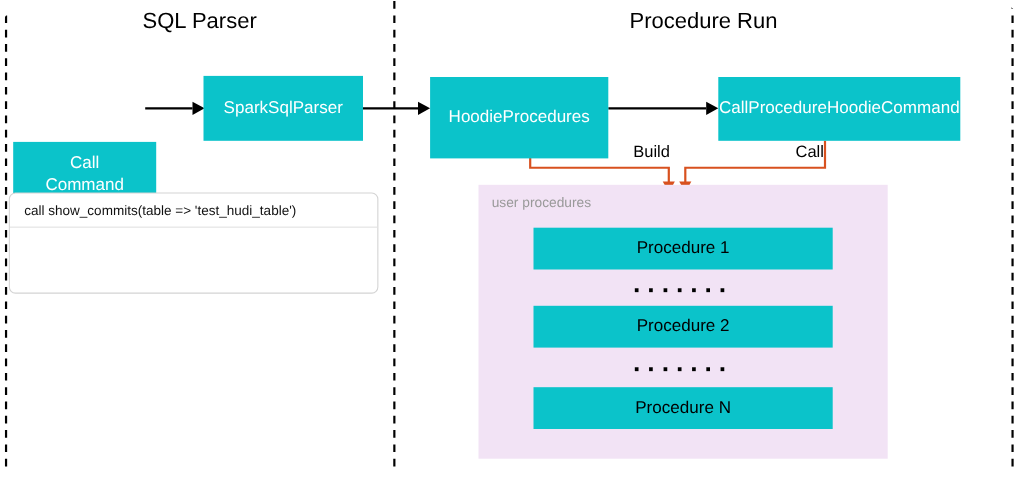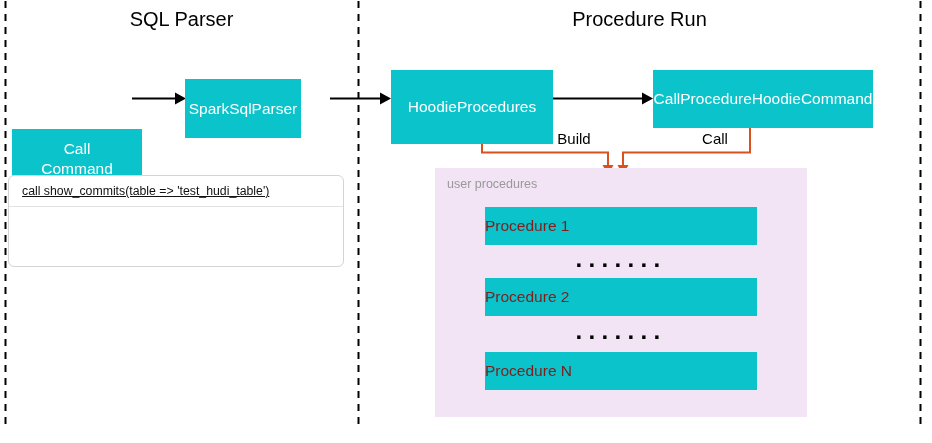--- a/index.html
+++ b/index.html
@@ -2,20 +2,21 @@
 <html><head>
 <meta charset="utf-8">
 <style>
   html,body{margin:0;padding:0;background:#ffffff;}
   #canvas{
     position:relative;
     width:932px;height:443px;
     background:#ffffff;
     font-family:"Liberation Sans", sans-serif;
     overflow:hidden;
+    border-radius:32px;
   }
   #connector-layer{position:absolute;left:0;top:0;width:932px;height:443px;}
 
   .section-title{
     position:absolute;top:8px;
     text-align:center;
     font-size:20px;color:#000;
   }
   #title-sql{left:5px;width:353px;}
   #title-run{left:358px;width:563px;}
@@ -24,27 +25,27 @@
     position:absolute;
     background:#0bc3ca;
     color:#ffffff;
     display:flex;align-items:center;justify-content:center;
     text-align:center;
     font-size:15.5px;
     line-height:1.25;
   }
   #node-call-command{left:12px;top:85px;width:130px;height:59px;margin-top:44px;}
   #node-call-command span{display:inline-block;width:80px;}
-  #node-sparksql{left:185px;top:79px;width:116px;height:59px;}
+  #node-sparksql{left:185px;top:69px;width:145px;height:59px;}
   #node-hoodieproc{left:391px;top:70px;width:162px;height:74px;}
   #node-callproc{left:653px;top:70px;width:220px;height:58px;font-size:15.5px;}
 
   .edge-label{
     position:absolute;top:130px;
-    font-size:15px;color:#000;text-align:center;
+    font-size:15px;color:#000;text-align:right;
   }
   #label-build{left:539px;width:70px;}
   #label-call{left:681px;width:68px;}
 
   
   #sql-panel{
     position:absolute;left:8px;top:175px;width:336px;height:92px;
     background:#ffffff;
     border:1px solid #d4d4d4;border-radius:6px;
     box-sizing:border-box;
@@ -53,35 +54,35 @@
   #sql-panel .hdr{
     height:30px;line-height:30px;
     background:#f5f5f5;border-bottom:1px solid #d9d9d9;
     padding-left:13px;font-size:14px;color:#111;
   }
   #sql-panel .row{
     height:30px;line-height:30px;
     padding-left:13px;font-size:12.3px;color:#111;
     white-space:nowrap;
   }
-  #sql-panel .row.sep{border-bottom:1px solid #e2e2e2;height:30px;text-decoration:underline;}
+  #sql-panel .row.sep{border-bottom:1px solid #e2e2e2;height:30px;}
 
   
   #proc-panel{
     position:absolute;left:435px;top:168px;width:372px;height:249px;
     background:#f2e3f5;
   }
   #proc-panel .panel-label{
     position:absolute;left:12px;top:9px;
     font-size:12.5px;color:#999999;
   }
   .proc-box{
     position:absolute;left:50px;width:272px;height:38px;
-    background:#0bc3ca;color:#7f1d1d;
-    display:flex;align-items:center;justify-content:flex-start;
+    background:#0bc3ca;color:#000000;
+    display:flex;align-items:center;justify-content:center;
     font-size:15.5px;
   }
   #proc-1{top:39px;}
   #proc-2{top:110px;}
   #proc-n{top:184px;}
   .dots{
     position:absolute;left:50px;width:272px;height:26px;
     text-align:center;line-height:26px;
     font-size:24px;font-weight:bold;letter-spacing:5px;color:#000;
   }

